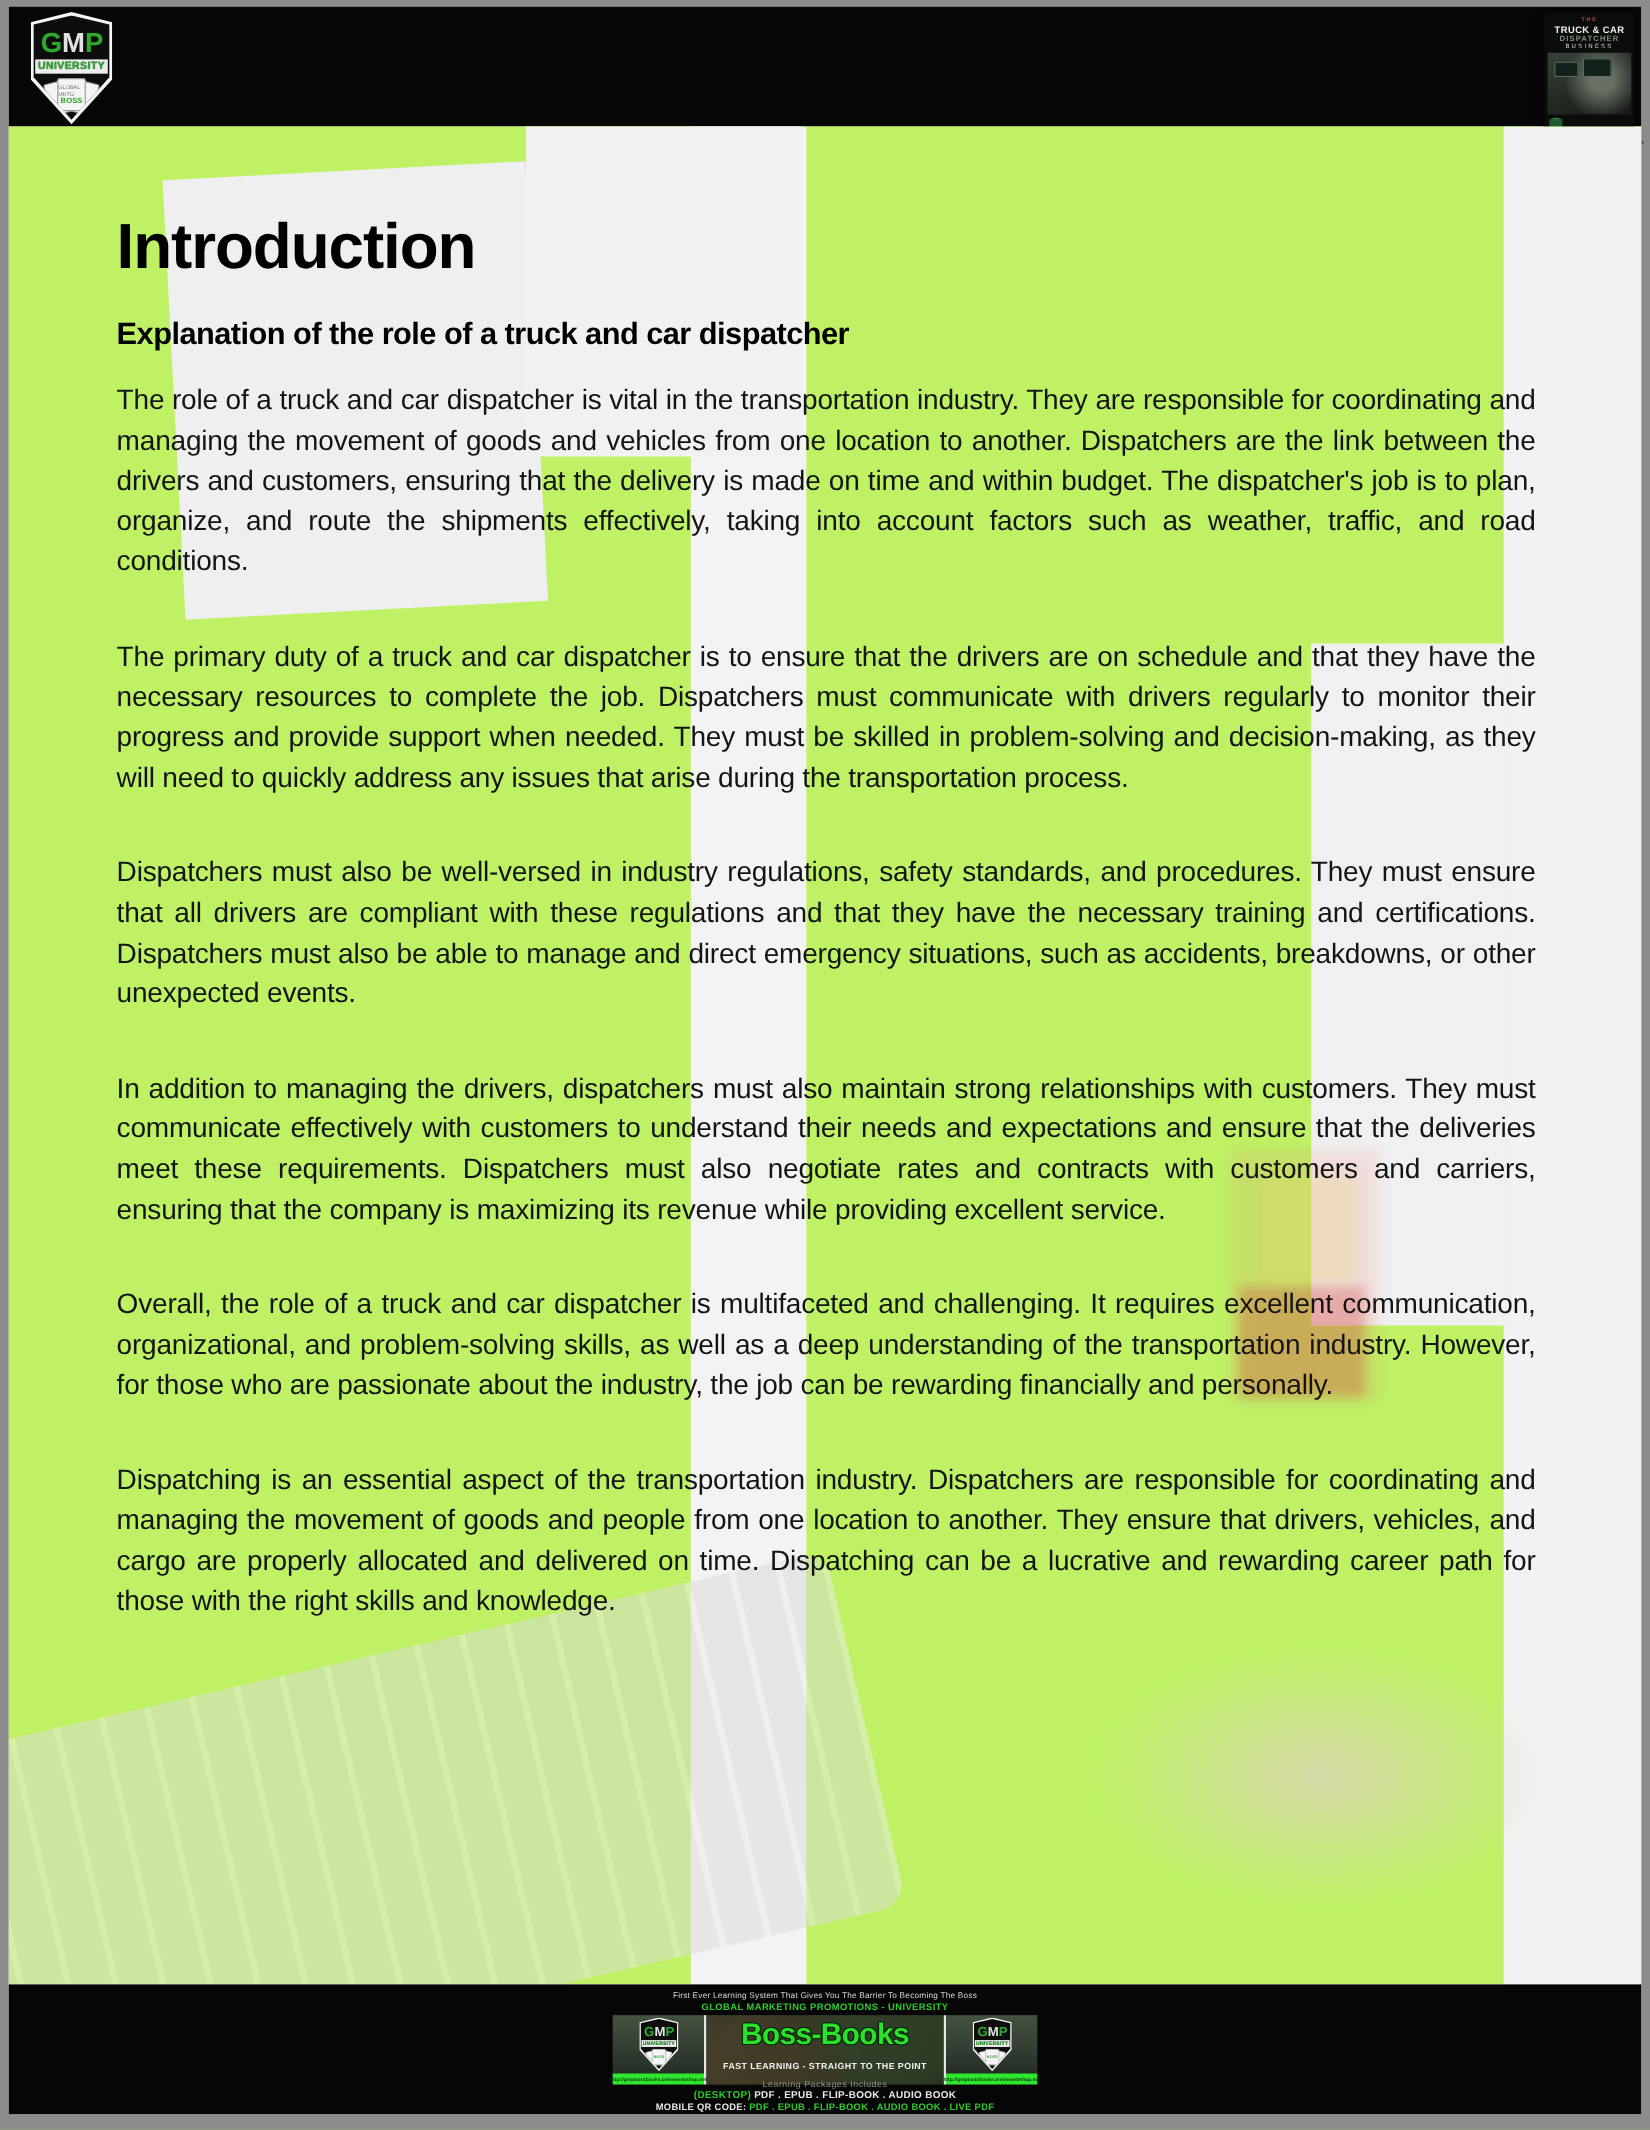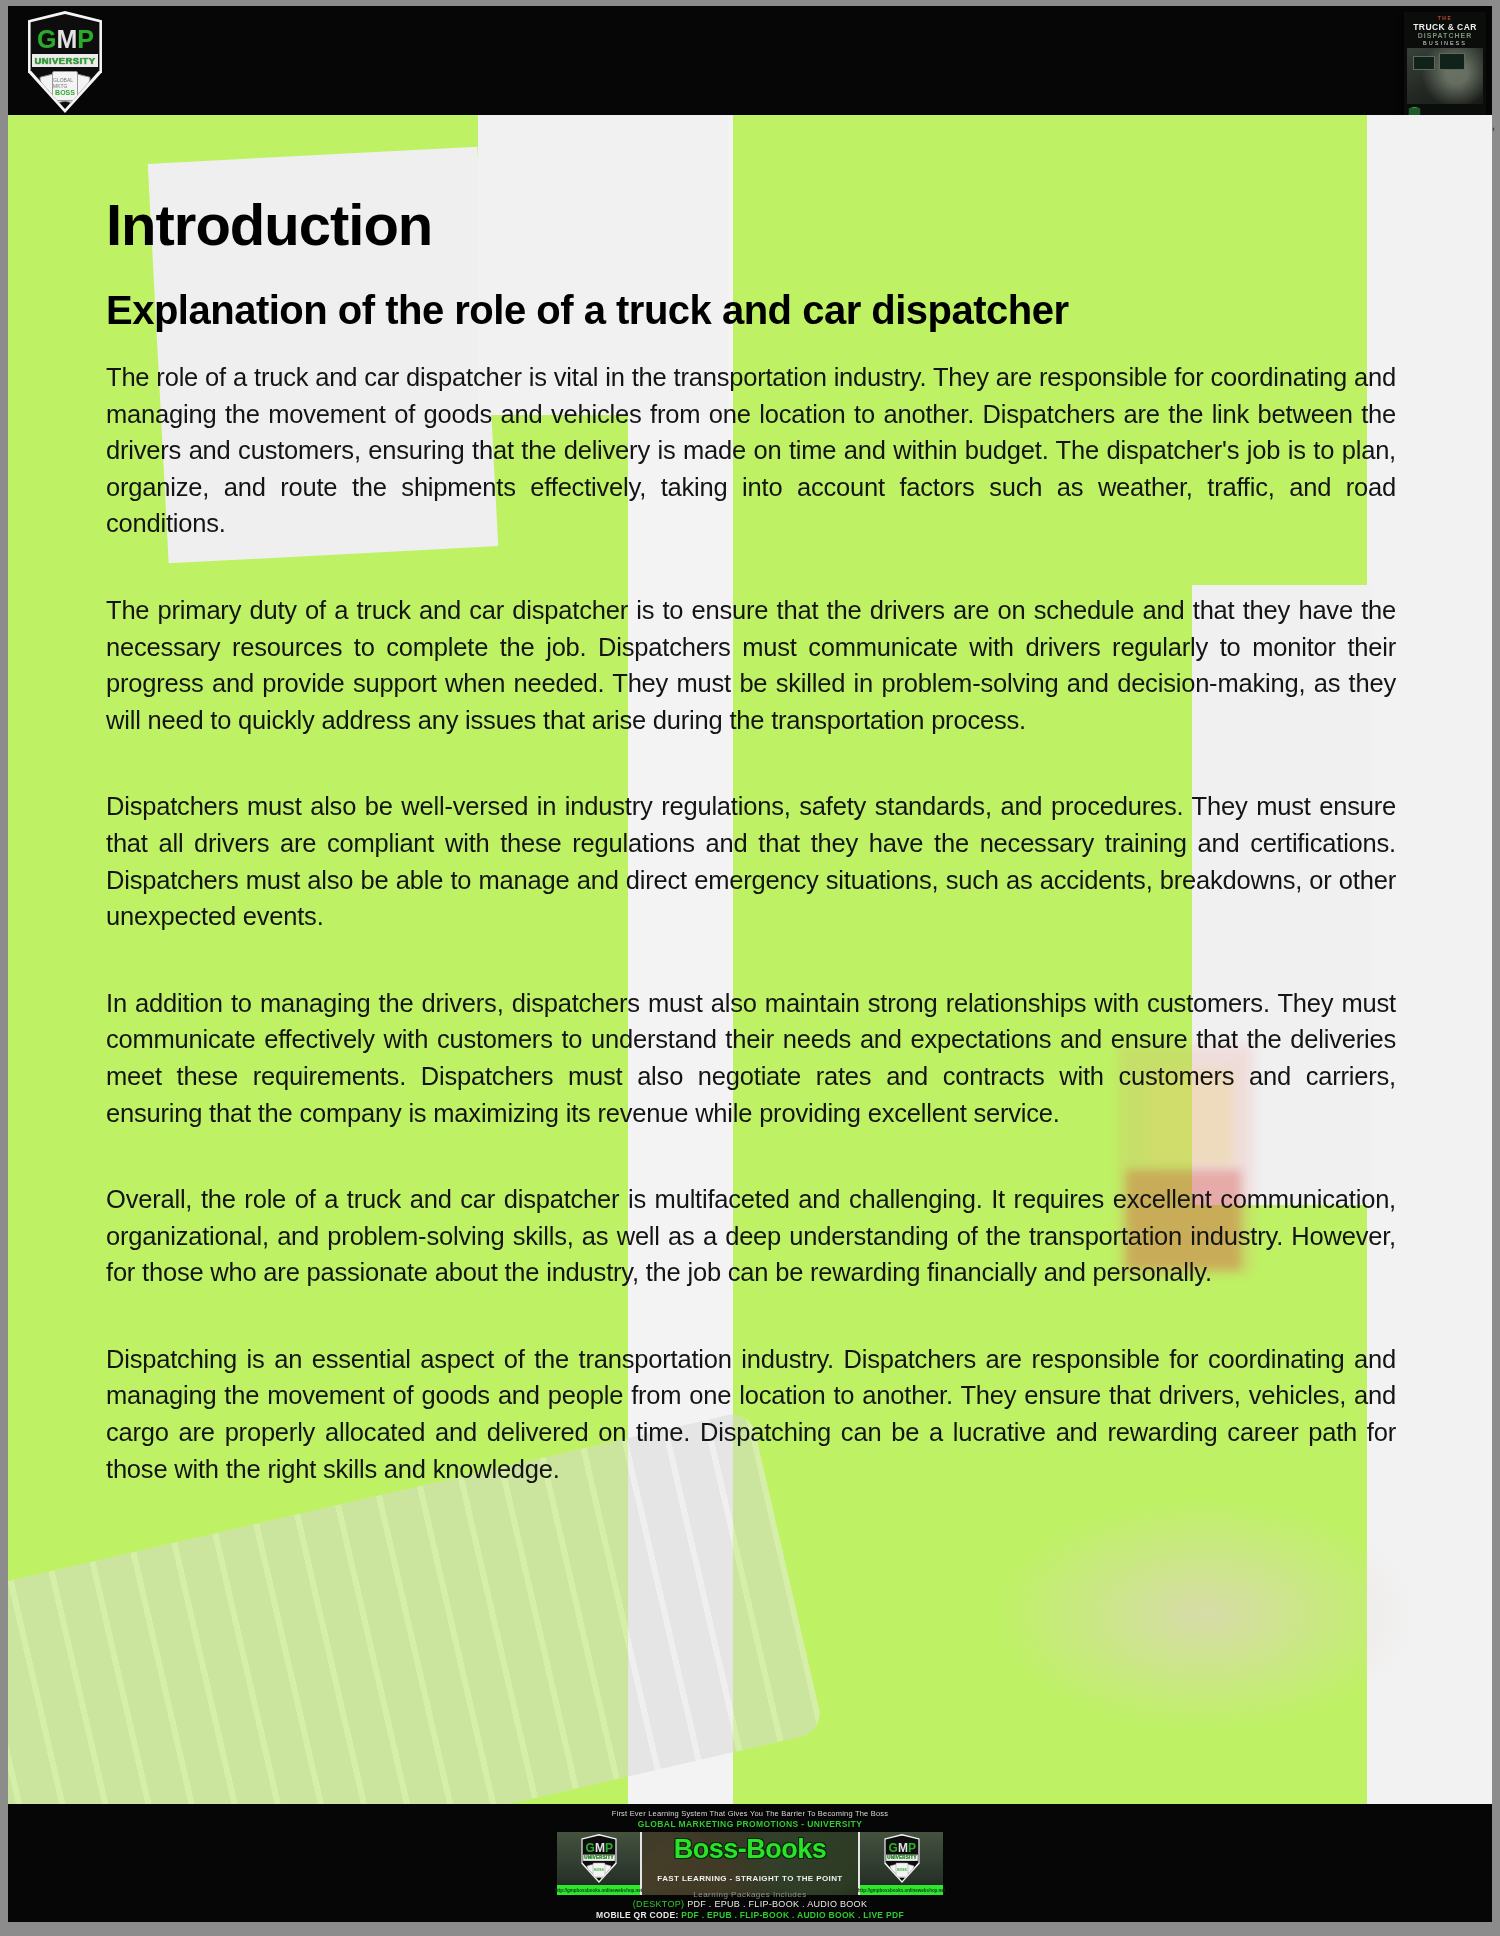--- a/index.html
+++ b/index.html
@@ -54,21 +54,21 @@
   .cover-brand { color:#e6e6e6; font-size:5px; font-weight:bold; text-align:right; line-height:6px; }
   .cover-strip { height:11px; margin:0 -3px; background:#2ee62e; display:flex; align-items:center;
     justify-content:center; font-size:4.5px; font-weight:bold; color:#0a3c0a; letter-spacing:.3px; }
 
   
   .main { flex:1 1 auto; position:relative; overflow:hidden; background:#bef264; }
   .content { position:relative; z-index:5; padding:76px 96px 0 98px; }
 
   h1.title { font-size:58px; font-weight:bold; letter-spacing:-1px; color:#000;
     margin:0 0 30px 0; }
-  h2.h { font-size:40px; font-weight:bold; letter-spacing:-.5px; color:#000; margin:0 0 26px 0; }
+  h2.h { font-size:28px; font-weight:bold; letter-spacing:-.5px; color:#000; margin:0 0 26px 0; }
   .para { font-size:25.5px; line-height:36.6px; color:#141414; text-align:justify;
     margin:0 0 50px 0; letter-spacing:-.2px; }
   h2.h2b { margin-top:4px; }
 
   
   .bg { position:absolute; z-index:1; }
   .bg-band-mid { left:620px; top:0; width:105px; height:100%; background:#f3f3f3; }
   .bg-band-right { right:0; top:0; width:125px; height:100%; background:#f2f2f2; }
   .bg-mon1 { left:150px; top:40px; width:330px; height:400px; background:#efefef; transform:rotate(-3deg); }
   .bg-mon2 { left:470px; top:-20px; width:250px; height:320px; background:#f1f1f1; }
@@ -98,21 +98,21 @@
   .b-center { flex:1; border-left:2px solid #e5e5e5; border-right:2px solid #e5e5e5;
     background:
       radial-gradient(circle at 20% 80%, rgba(90,70,40,.5) 0 20%, transparent 55%),
       radial-gradient(circle at 80% 30%, rgba(60,80,50,.6) 0 25%, transparent 60%),
       linear-gradient(120deg, #33382c 0%, #23291f 50%, #15190f 100%);
     display:flex; flex-direction:column; align-items:center; padding-top:5px; }
   .bb-title { color:#29e229; font-size:27px; font-weight:bold; letter-spacing:-.5px; line-height:25px;
     text-shadow:1px 1px 0 #052805, -1px -1px 0 #052805, 1px -1px 0 #052805, -1px 1px 0 #052805; }
   .bb-sub { color:#f0f0f0; font-size:8px; font-weight:bold; letter-spacing:.4px; margin-top:12px; }
   .bb-pkg { color:#8d9386; font-size:8px; margin-top:7px; letter-spacing:.5px; }
-  .ftr-line1 { margin-top:4px; font-size:9px; font-weight:normal; color:#e8e8e8; letter-spacing:.3px; }
+  .ftr-line1 { margin-top:4px; font-size:9px; font-weight:bold; color:#e8e8e8; letter-spacing:.3px; }
   .ftr-line1 .green { color:#2ecc2e; }
   .ftr-line2 { margin-top:1px; font-size:8.5px; font-weight:bold; color:#2ecc2e; letter-spacing:.3px; }
   .ftr-line2 .white { color:#e8e8e8;margin-top:16px; }
 </style>
 </head>
 <body>
 
 <div class="page">
   <div class="inner">
 

